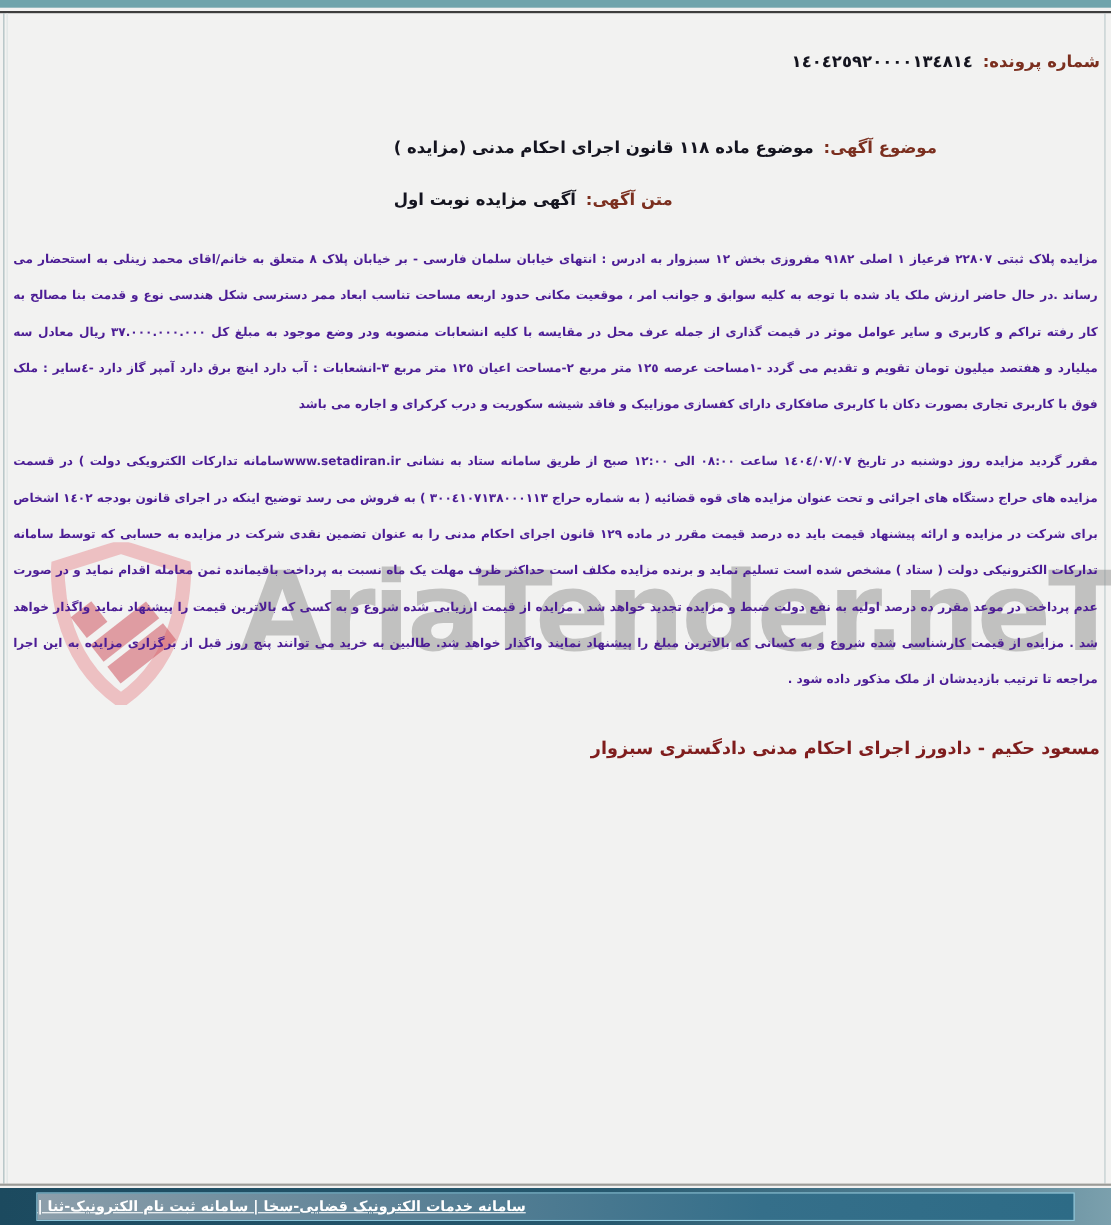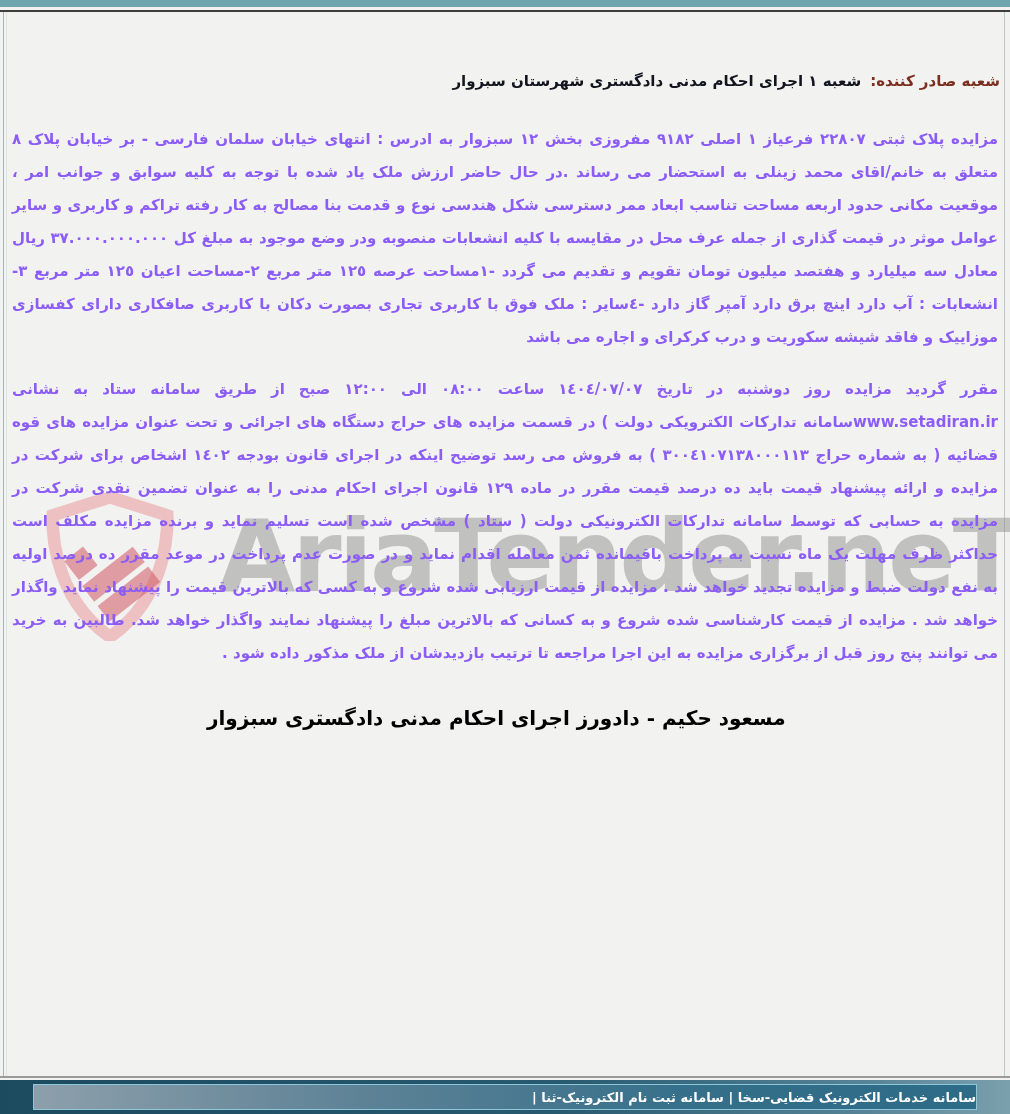--- a/index.html
+++ b/index.html
@@ -37,46 +37,46 @@
   .hdr-row.r3{margin-bottom:25px;}
   .hdr-row.r4{margin-bottom:27px;}
   .hdr-row.single{padding-left:0;padding-right:0;display:block;margin-right:0;margin-left:auto;}
   .hdr-row.single .hdr-cell{padding-left:348px;text-align:left;}
   .hdr-row.single .inner{display:inline-block;text-align:right;}
   .lbl{color:#7b2f1f;margin-left:9px;}
   .val{color:#14141f;}
 
   
   .para{
-    font-size:15px;font-weight:bold;color:#8b5cf6;
+    font-size:11px;font-weight:bold;color:#4c1d95;
     line-height:33px;text-align:justify;margin:0 2px;
   }
   .para.first{margin-top:18px;}
   .para.underlined{
     margin-top:19px;text-align:center;
     text-decoration:underline;text-underline-offset:5px;
   }
   .para.second{margin-top:19px;}
   .signature{
-    margin-top:36px;font-size:20px;font-weight:bold;color:#000000;
-    text-align:left;padding-left:197px;direction:rtl;
+    margin-top:36px;font-size:16px;font-weight:bold;color:#7f1d1d;
+    text-align:right;padding-left:197px;direction:rtl;
   }
   .signature .sig-inner{display:inline-block;}
 
   
   .footer{
     position:absolute;bottom:0;left:0;right:0;height:34px;z-index:2;
     background:linear-gradient(to right,#1c4a5f 0%,#27596f 55%,#558295 85%,#7ba0ad 100%);
   }
   .footer-inner{
     position:absolute;top:4px;bottom:4px;right:33px;left:33px;
     border:1px solid #8ec6da;
     background:linear-gradient(to right,#8d9fab 0%,#5d8296 35%,#356f8a 70%,#2d6b86 100%);
     color:#ffffff;font-size:13px;font-weight:bold;
-    display:flex;align-items:center;justify-content:flex-start;
+    display:flex;align-items:center;justify-content:flex-end;text-decoration:underline;
   }
 </style>
 </head>
 <body>
 
 <div class="topbar"></div>
 <div class="top-border"></div>
 <div class="left-line"></div>
 <div class="left-line2"></div>
 <div class="right-line"></div>
@@ -91,24 +91,34 @@
       <rect x="27" y="70" width="46" height="14"></rect>
     </g>
   </svg>
   <div class="wm-text">AriaTender.neT</div>
 </div>
 
 <div class="content">
 
   <div class="hdr">
     <div class="hdr-row r1">
+      <div class="hdr-cell left">
+        <span class="lbl">شماره پرونده:</span><span class="val">١٤٠٤٢٥٩٢٠٠٠٠١٣٤٨١٤</span>
+      </div>
     </div>
     <div class="hdr-row r2">
-      <div class="hdr-cell left">
-        <span class="lbl">شعبه صادر کننده:</span><span class="val">شعبه ١ اجرای احکام مدنی دادگستری شهرستان سبزوار</span>
+    </div>
+    <div class="hdr-row r3 single">
+      <div class="hdr-cell">
+        <span class="inner"><span class="lbl">موضوع آگهی:</span><span class="val">موضوع ماده ١١٨ قانون اجرای احکام مدنی (مزایده )</span></span>
+      </div>
+    </div>
+    <div class="hdr-row r4 single">
+      <div class="hdr-cell">
+        <span class="inner"><span class="lbl">متن آگهی:</span><span class="val">آگهی مزایده نوبت اول</span></span>
       </div>
     </div>
   </div>
 
   <p class="para first">مزایده پلاک ثبتی ٢٢٨٠٧ فرعیاز ١ اصلی ٩١٨٢ مفروزی بخش ١٢ سبزوار به ادرس : انتهای خیابان سلمان فارسی - بر خیابان پلاک ٨ متعلق به خانم/اقای محمد زینلی به استحضار می رساند .در حال حاضر ارزش ملک یاد شده با توجه به کلیه سوابق و جوانب امر ، موقعیت مکانی حدود اربعه مساحت تناسب ابعاد ممر دسترسی شکل هندسی نوع و قدمت بنا مصالح به کار رفته تراکم و کاربری و سایر عوامل موثر در قیمت گذاری از جمله عرف محل در مقایسه با کلیه انشعابات منصوبه ودر وضع موجود به مبلغ کل ٣٧.٠٠٠.٠٠٠.٠٠٠ ریال معادل سه میلیارد و هفتصد میلیون تومان تقویم و تقدیم می گردد -١مساحت عرصه ١٢٥ متر مربع ٢-مساحت اعیان ١٢٥ متر مربع ٣-انشعابات : آب دارد اینچ برق دارد آمپر گاز دارد -٤سایر : ملک فوق با کاربری تجاری بصورت دکان با کاربری صافکاری دارای کفسازی موزاییک و فاقد شیشه سکوریت و درب کرکرای و اجاره می باشد</p>
 
 
   <p class="para second">مقرر گردید مزایده روز دوشنبه در تاریخ ١٤٠٤/٠٧/٠٧ ساعت ٠٨:٠٠ الی ١٢:٠٠ صبح از طریق سامانه ستاد به نشانی www.setadiran.irسامانه تدارکات الکترویکی دولت ) در قسمت مزایده های حراج دستگاه های اجرائی و تحت عنوان مزایده های قوه قضائیه ( به شماره حراج ٣٠٠٤١٠٧١٣٨٠٠٠١١٣ ) به فروش می رسد توضیح اینکه در اجرای قانون بودجه ١٤٠٢ اشخاص برای شرکت در مزایده و ارائه پیشنهاد قیمت باید ده درصد قیمت مقرر در ماده ١٢٩ قانون اجرای احکام مدنی را به عنوان تضمین نقدی شرکت در مزایده به حسابی که توسط سامانه تدارکات الکترونیکی دولت ( ستاد ) مشخص شده است تسلیم نماید و برنده مزایده مکلف است حداکثر ظرف مهلت یک ماه نسبت به پرداخت باقیمانده ثمن معامله اقدام نماید و در صورت عدم پرداخت در موعد مقرر ده درصد اولیه به نفع دولت ضبط و مزایده تجدید خواهد شد . مزایده از قیمت ارزیابی شده شروع و به کسی که بالاترین قیمت را پیشنهاد نماید واگذار خواهد شد . مزایده از قیمت کارشناسی شده شروع و به کسانی که بالاترین مبلغ را پیشنهاد نمایند واگذار خواهد شد. طالبین به خرید می توانند پنج روز قبل از برگزاری مزایده به این اجرا مراجعه تا ترتیب بازدیدشان از ملک مذکور داده شود .</p>
 
   <div class="signature">

